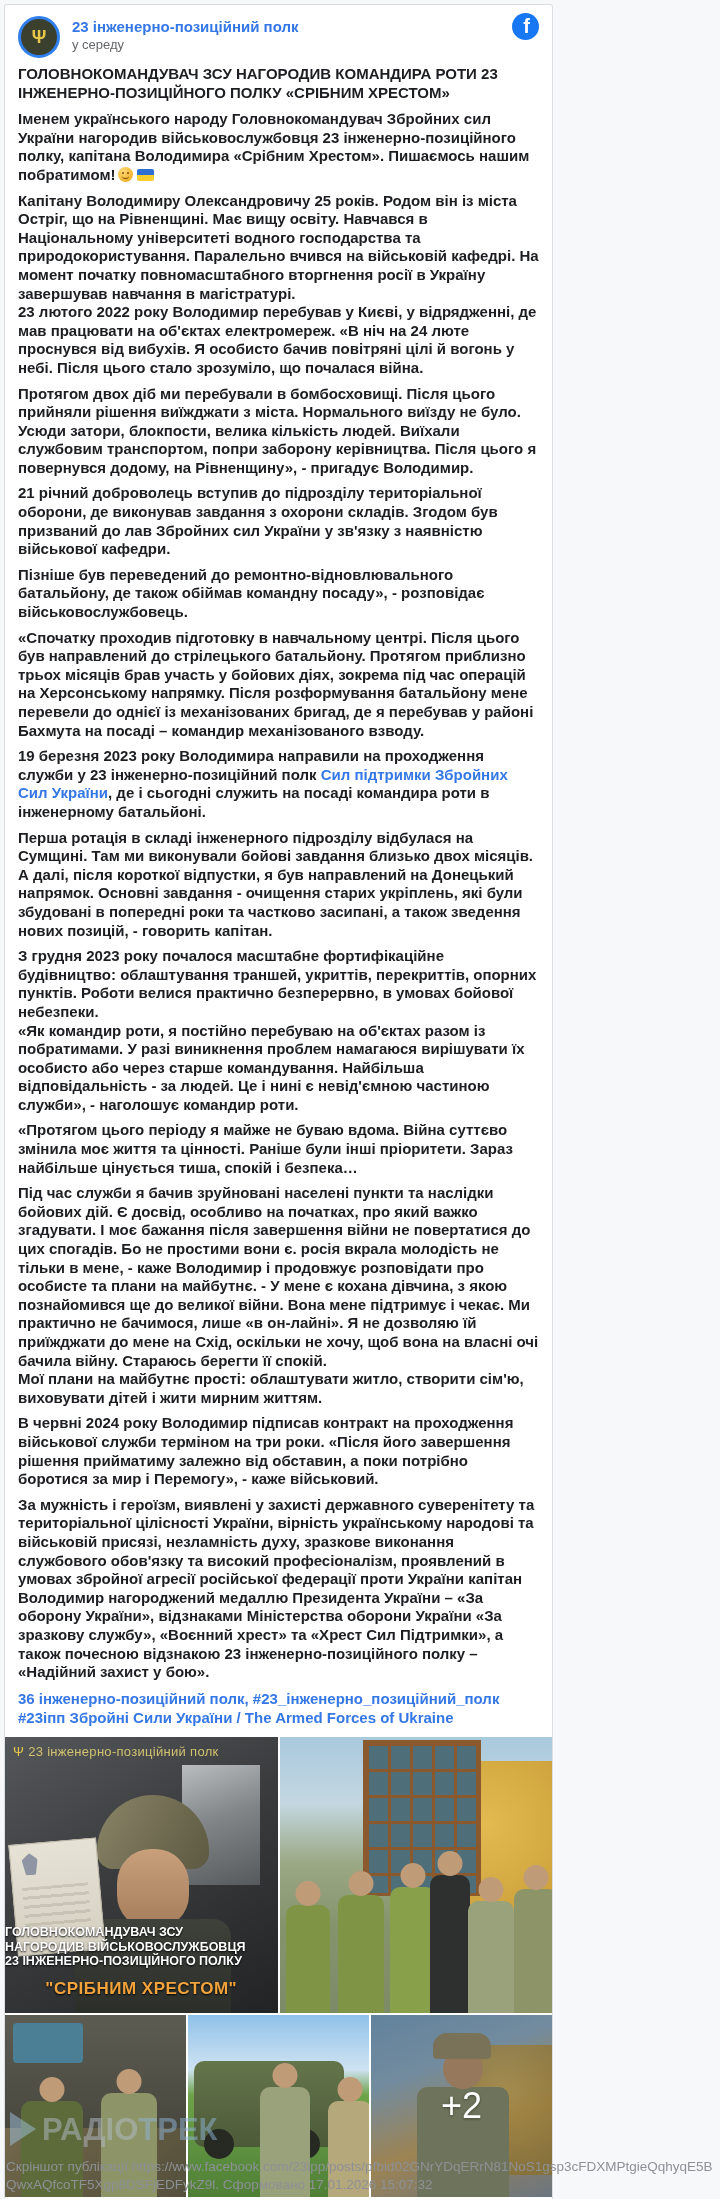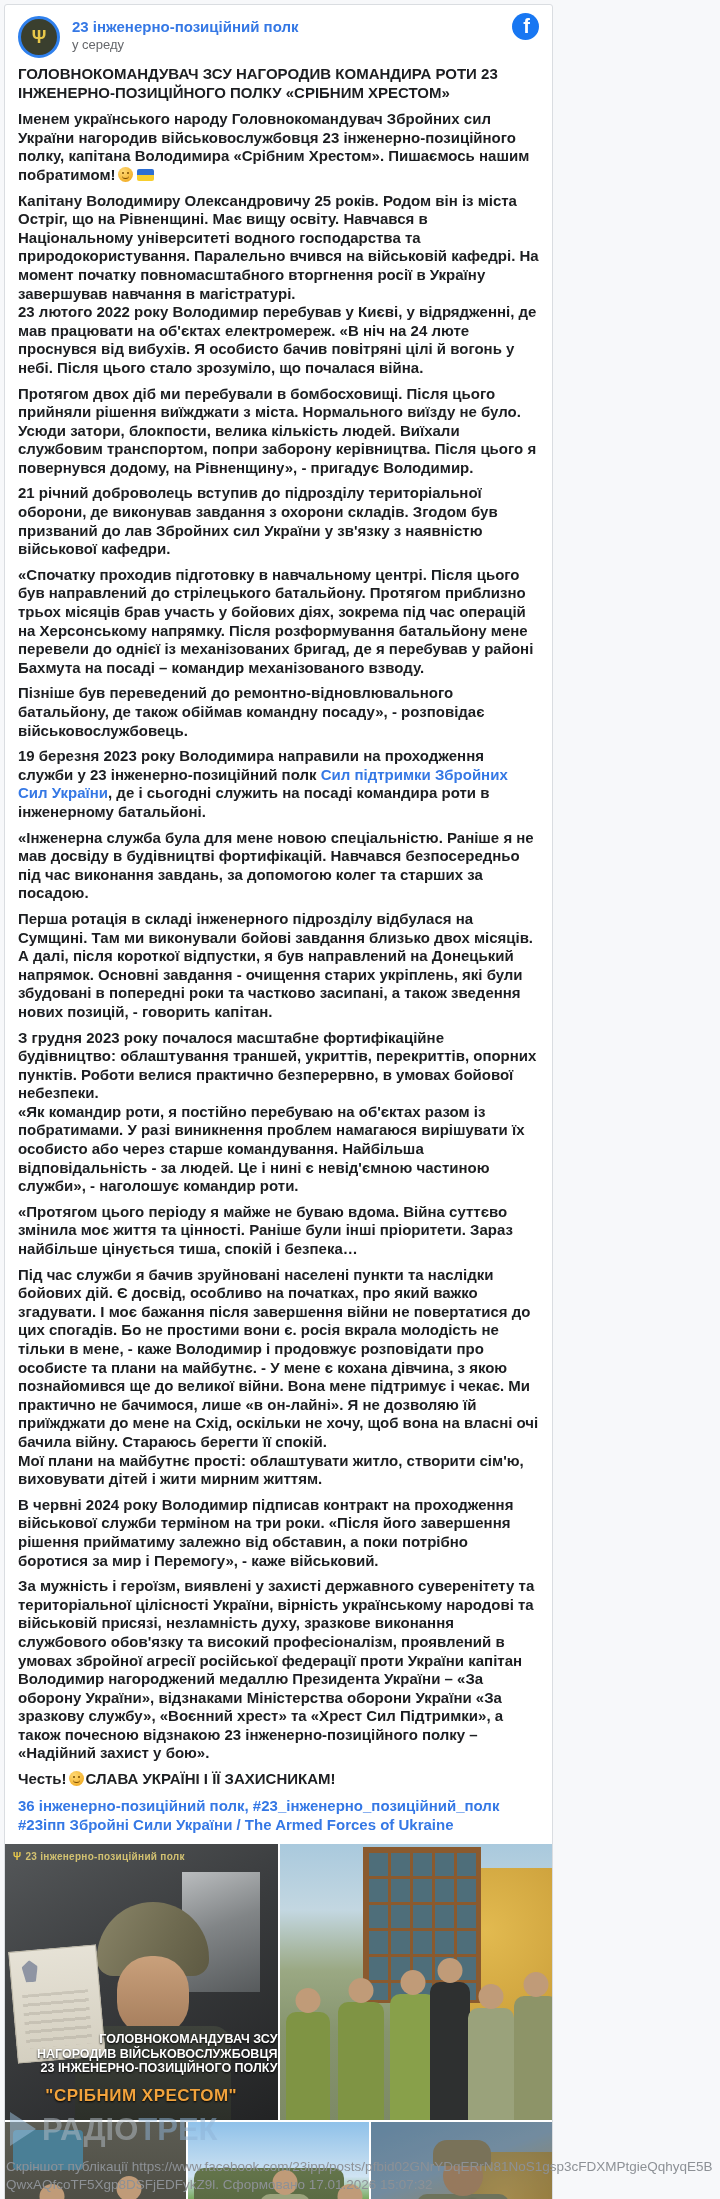--- a/index.html
+++ b/index.html
@@ -75,23 +75,23 @@
     background:linear-gradient(#c9a07b,#a47c5b);}
   .ph1 .vest{position:absolute;left:70px;top:182px;width:156px;height:94px;
     border-radius:18px 18px 0 0;background:linear-gradient(#3e423b,#2c2f29);}
   .ph1 .cert{position:absolute;left:8px;bottom:60px;width:88px;height:112px;
     background:linear-gradient(#e6e2d6,#d4cfc0);transform:rotate(-5deg);
     box-shadow:0 0 0 1px #b9b4a4 inset;}
   .ph1 .cert::before{content:"";position:absolute;left:12px;top:10px;width:16px;height:22px;
     background:#8f95a3;clip-path:polygon(50% 0,100% 30%,80% 100%,20% 100%,0 30%);}
   .ph1 .cert::after{content:"";position:absolute;left:10px;top:44px;width:66px;height:54px;
     background:repeating-linear-gradient(#9a94884d 0 3px,transparent 3px 9px);}
-  .ph1-head{position:absolute;left:8px;top:7px;color:#d2c171;font-size:10px;font-weight:bold;letter-spacing:.3px;}
+  .ph1-head{position:absolute;left:8px;top:7px;color:#d2c171;font-size:13px;font-weight:normal;letter-spacing:.3px;}
   .ph1-head .tri{color:#e8c84a;margin-right:4px;}
-  .ph1-lines{position:absolute;left:0;right:0;bottom:44px;text-align:right;color:#fff;
+  .ph1-lines{position:absolute;left:0;right:0;bottom:44px;text-align:left;color:#fff;
     font-weight:bold;font-size:12.5px;line-height:14.5px;text-shadow:0 1px 2px #000;margin-top:44px;}
   .ph1-award{position:absolute;left:0;right:0;bottom:14px;text-align:center;color:#f2a33c;
     font-weight:bold;font-size:17px;letter-spacing:.5px;text-shadow:0 1px 2px #000;}
   
   .ph2{background:linear-gradient(180deg,#a9c9dd 0%,#c3d7e1 24%,#9aa883 46%,#86946e 68%,#7d8a66 100%);}
   .ph2 .excav{position:absolute;right:-24px;top:24px;width:140px;height:210px;border-radius:24px;
     background:radial-gradient(circle at 35% 30%,#e2ba50,#c79a36 75%);}
   .ph2 .cab{position:absolute;left:86px;top:6px;width:112px;height:150px;background:#4e6e7a;
     box-shadow:0 0 0 3px #8a5a2e;}
   .ph2 .cab::before{content:"";position:absolute;inset:0;
@@ -170,33 +170,31 @@
       </a>
   </div>
 
   <div class="content">
     <p class="title">ГОЛОВНОКОМАНДУВАЧ ЗСУ НАГОРОДИВ КОМАНДИРА РОТИ 23 ІНЖЕНЕРНО-ПОЗИЦІЙНОГО ПОЛКУ «СРІБНИМ ХРЕСТОМ»</p>
     <p><span>Іменем українського народу Головнокомандувач Збройних сил України нагородив військовослужбовця 23 інженерно-позиційного полку, капітана Володимира «Срібним Хрестом». Пишаємось нашим побратимом!</span><span class="emoji-face"></span><span class="emoji-flag"></span></p>
     <p>Капітану Володимиру Олександровичу 25 років. Родом він із міста Остріг, що на Рівненщині. Має вищу освіту. Навчався в Національному університеті водного господарства та природокористування. Паралельно вчився на військовій кафедрі. На момент початку повномасштабного вторгнення росії в Україну завершував навчання в магістратурі.
 23 лютого 2022 року Володимир перебував у Києві, у відрядженні, де мав працювати на об'єктах електромереж. «В ніч на 24 люте проснувся від вибухів. Я особисто бачив повітряні цілі й вогонь у небі. Після цього стало зрозуміло, що почалася війна.</p>
     <p>Протягом двох діб ми перебували в бомбосховищі. Після цього прийняли рішення виїжджати з міста. Нормального виїзду не було. Усюди затори, блокпости, велика кількість людей. Виїхали службовим транспортом, попри заборону керівництва. Після цього я повернувся додому, на Рівненщину», - пригадує Володимир.</p>
     <p>21 річний доброволець вступив до підрозділу територіальної оборони, де виконував завдання з охорони складів. Згодом був призваний до лав Збройних сил України у зв'язку з наявністю військової кафедри.</p>
+    <p>Пізніше був переведений до ремонтно-відновлювального батальйону, де також обіймав командну посаду», - розповідає військовослужбовець.</p>
     <p>«Спочатку проходив підготовку в навчальному центрі. Після цього був направлений до стрілецького батальйону. Протягом приблизно трьох місяців брав участь у бойових діях, зокрема під час операцій на Херсонському напрямку. Після розформування батальйону мене перевели до однієї із механізованих бригад, де я перебував у районі Бахмута на посаді – командир механізованого взводу.</p>
-    <p>Пізніше був переведений до ремонтно-відновлювального батальйону, де також обіймав командну посаду», - розповідає військовослужбовець.</p>
     <p><span>19 березня 2023 року Володимира направили на проходження служби у 23 інженерно-позиційний полк </span><a href="#" class="inline-link">Сил підтримки Збройних Сил України</a><span>, де і сьогодні служить на посаді командира роти в інженерному батальйоні.</span></p>
-    <p>«Інженерна служба була для мене новою спеціальністю. Раніше я не мав досвіду в будівництві фортифікацій. Навчався безпосередньо під час виконання завдань, за допомогою колег та старших за посадою.</p>
     <p>Перша ротація в складі інженерного підрозділу відбулася на Сумщині. Там ми виконували бойові завдання близько двох місяців. А далі, після короткої відпустки, я був направлений на Донецький напрямок. Основні завдання - очищення старих укріплень, які були збудовані в попередні роки та частково засипані, а також зведення нових позицій, - говорить капітан.</p>
     <p>З грудня 2023 року почалося масштабне фортифікаційне будівництво: облаштування траншей, укриттів, перекриттів, опорних пунктів. Роботи велися практично безперервно, в умовах бойової небезпеки.
 «Як командир роти, я постійно перебуваю на об'єктах разом із побратимами. У разі виникнення проблем намагаюся вирішувати їх особисто або через старше командування. Найбільша відповідальність - за людей. Це і нині є невід'ємною частиною служби», - наголошує командир роти.</p>
     <p>«Протягом цього періоду я майже не буваю вдома. Війна суттєво змінила моє життя та цінності. Раніше були інші пріоритети. Зараз найбільше цінується тиша, спокій і безпека…</p>
     <p>Під час служби я бачив зруйновані населені пункти та наслідки бойових дій. Є досвід, особливо на початках, про який важко згадувати. І моє бажання після завершення війни не повертатися до цих спогадів. Бо не простими вони є. росія вкрала молодість не тільки в мене, - каже Володимир і продовжує розповідати про особисте та плани на майбутнє. - У мене є кохана дівчина, з якою познайомився ще до великої війни. Вона мене підтримує і чекає. Ми практично не бачимося, лише «в он-лайні». Я не дозволяю їй приїжджати до мене на Схід, оскільки не хочу, щоб вона на власні очі бачила війну. Стараюсь берегти її спокій.
 Мої плани на майбутнє прості: облаштувати житло, створити сім'ю, виховувати дітей і жити мирним життям.</p>
     <p>В червні 2024 року Володимир підписав контракт на проходження військової служби терміном на три роки. «Після його завершення рішення прийматиму залежно від обставин, а поки потрібно боротися за мир і Перемогу», - каже військовий.</p>
     <p>За мужність і героїзм, виявлені у захисті державного суверенітету та територіальної цілісності України, вірність українському народові та військовій присязі, незламність духу, зразкове виконання службового обов'язку та високий професіоналізм, проявлений в умовах збройної агресії російської федерації проти України капітан Володимир нагороджений медаллю Президента України – «За оборону України», відзнаками Міністерства оборони України «За зразкову службу», «Воєнний хрест» та «Хрест Сил Підтримки», а також почесною відзнакою 23 інженерно-позиційного полку – «Надійний захист у бою».</p>
-    <p><span>Честь!</span><span class="emoji-face"></span><span>СЛАВА УКРАЇНІ І ЇЇ ЗАХИСНИКАМ!</span></p>
     <div class="links-block">
       <div><a href="#">36 інженерно-позиційний полк,</a> <a href="#">#23_інженерно_позиційний_полк</a></div>
       <div><a href="#">#23іпп</a> <a href="#">Збройні Сили України / The Armed Forces of Ukraine</a></div>
     </div>
   </div>
 
   <div class="photo-grid">
     <div class="prow prow1">
       <div class="ph ph1">
         <div class="warpic"></div>

